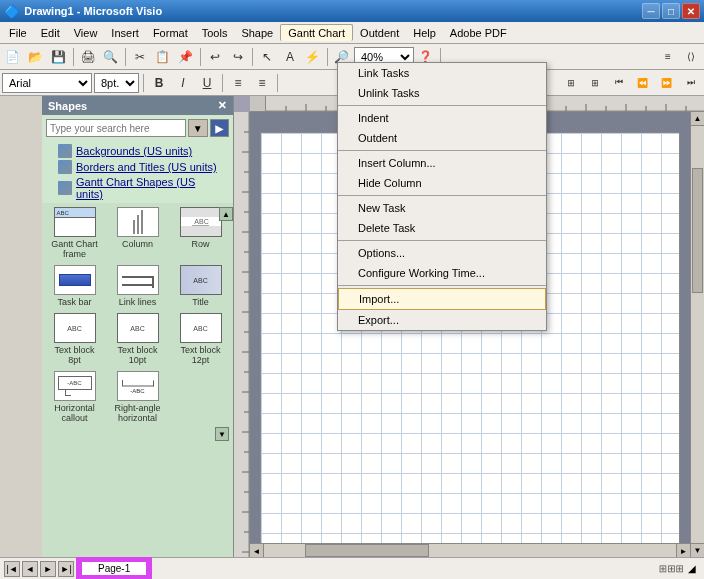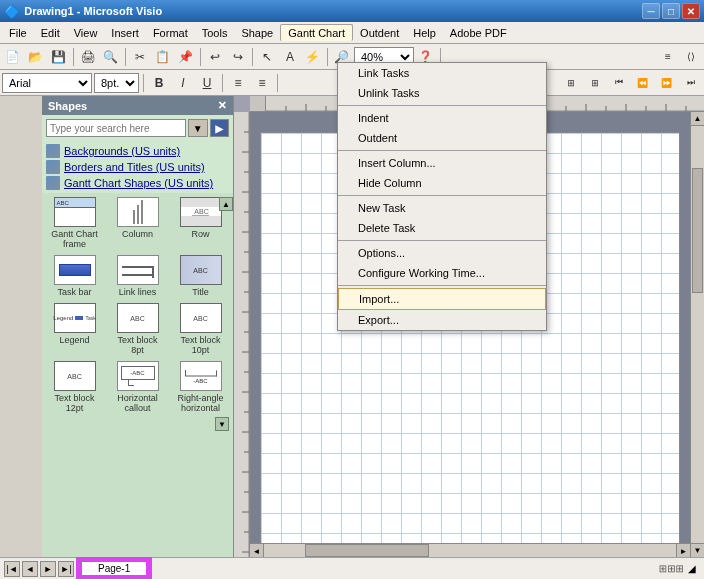--- a/index.html
+++ b/index.html
@@ -139,21 +139,21 @@
     }
     .search-btn {
       width: 22px; height: 18px;
       background: #c8c0b0;
       border: 1px solid #888;
       display: flex; align-items: center; justify-content: center;
       cursor: pointer;
       font-size: 10px;
     }
     #shapes-categories {
-      padding: 3px 4px;
+      padding: 3px 16px;
       background: #d0e8d0;
       display: flex;
       flex-direction: column;
       gap: 2px;
     }
     .shape-category {
       display: flex;
       align-items: center;
       gap: 4px;
       font-size: 11px;
@@ -485,30 +485,20 @@
             <div style="position:absolute;bottom:8px;left:4px;right:4px;height:2px;background:#606060;"></div>
           </div>
           <span class="shape-label">Link lines</span>
         </div>
 
         <div class="shape-item">
           <div class="shape-img shape-title" style="font-size:7px;padding:2px;color:#333;justify-content:center;display:flex;align-items:center;">ABC</div>
           <span class="shape-label">Title</span>
         </div>
 
-        <div class="shape-item">
-          <div class="shape-img shape-legend">
-            <div style="font-size:6px;color:#333;padding:1px;">Legend</div>
-            <div style="display:flex;gap:2px;padding:1px;align-items:center;">
-                <div style="width:8px;height:4px;background:#4060c0;"></div>
-                <span style="font-size:5px;">Task</span>
-              </div>
-          </div>
-          <span class="shape-label">Legend</span>
-        </div>
 
         <div class="shape-item">
           <div class="shape-img shape-textblock">ABC</div>
           <span class="shape-label">Text block<br>8pt</span>
         </div>
 
         <div class="shape-item">
           <div class="shape-img shape-textblock">ABC</div>
           <span class="shape-label">Text block<br>10pt</span>
         </div>

